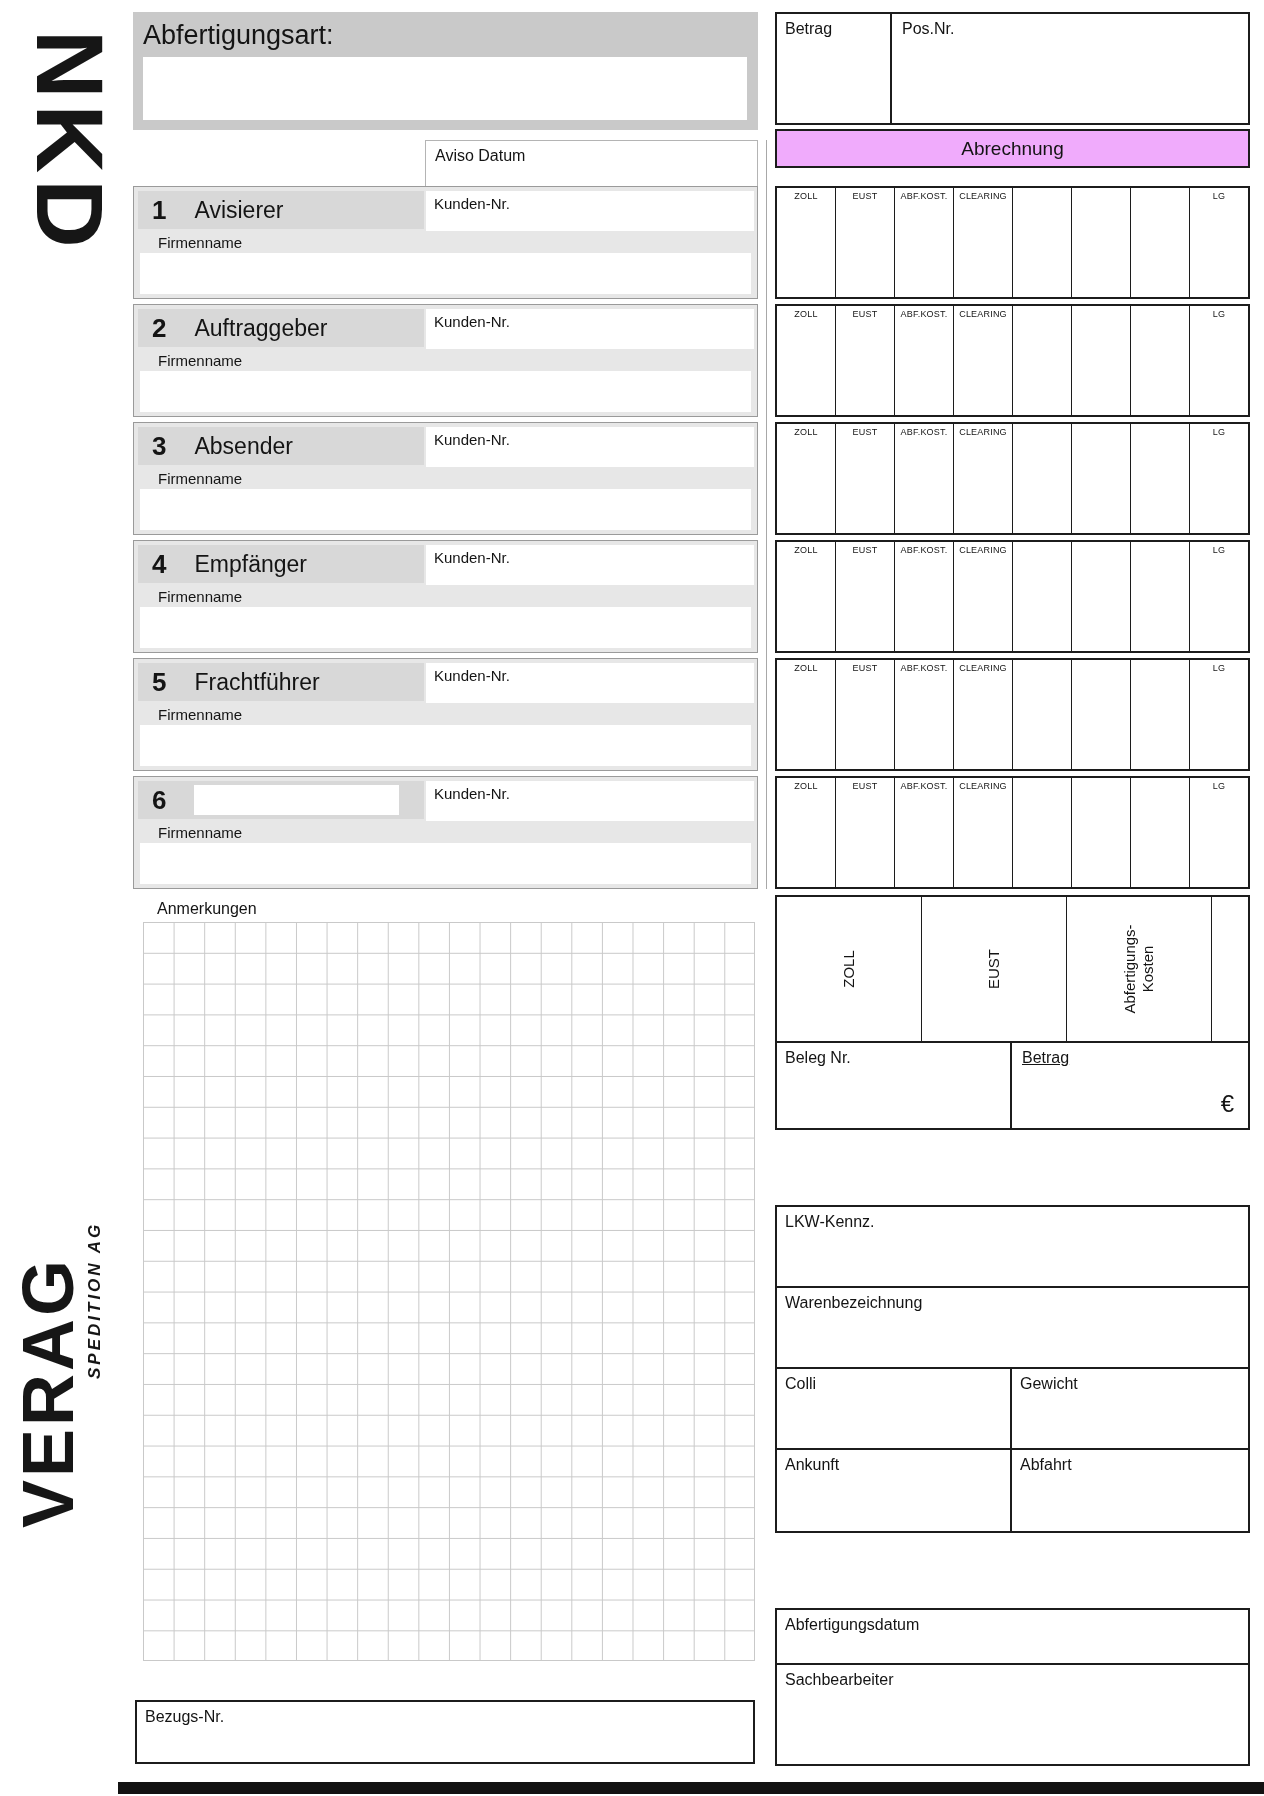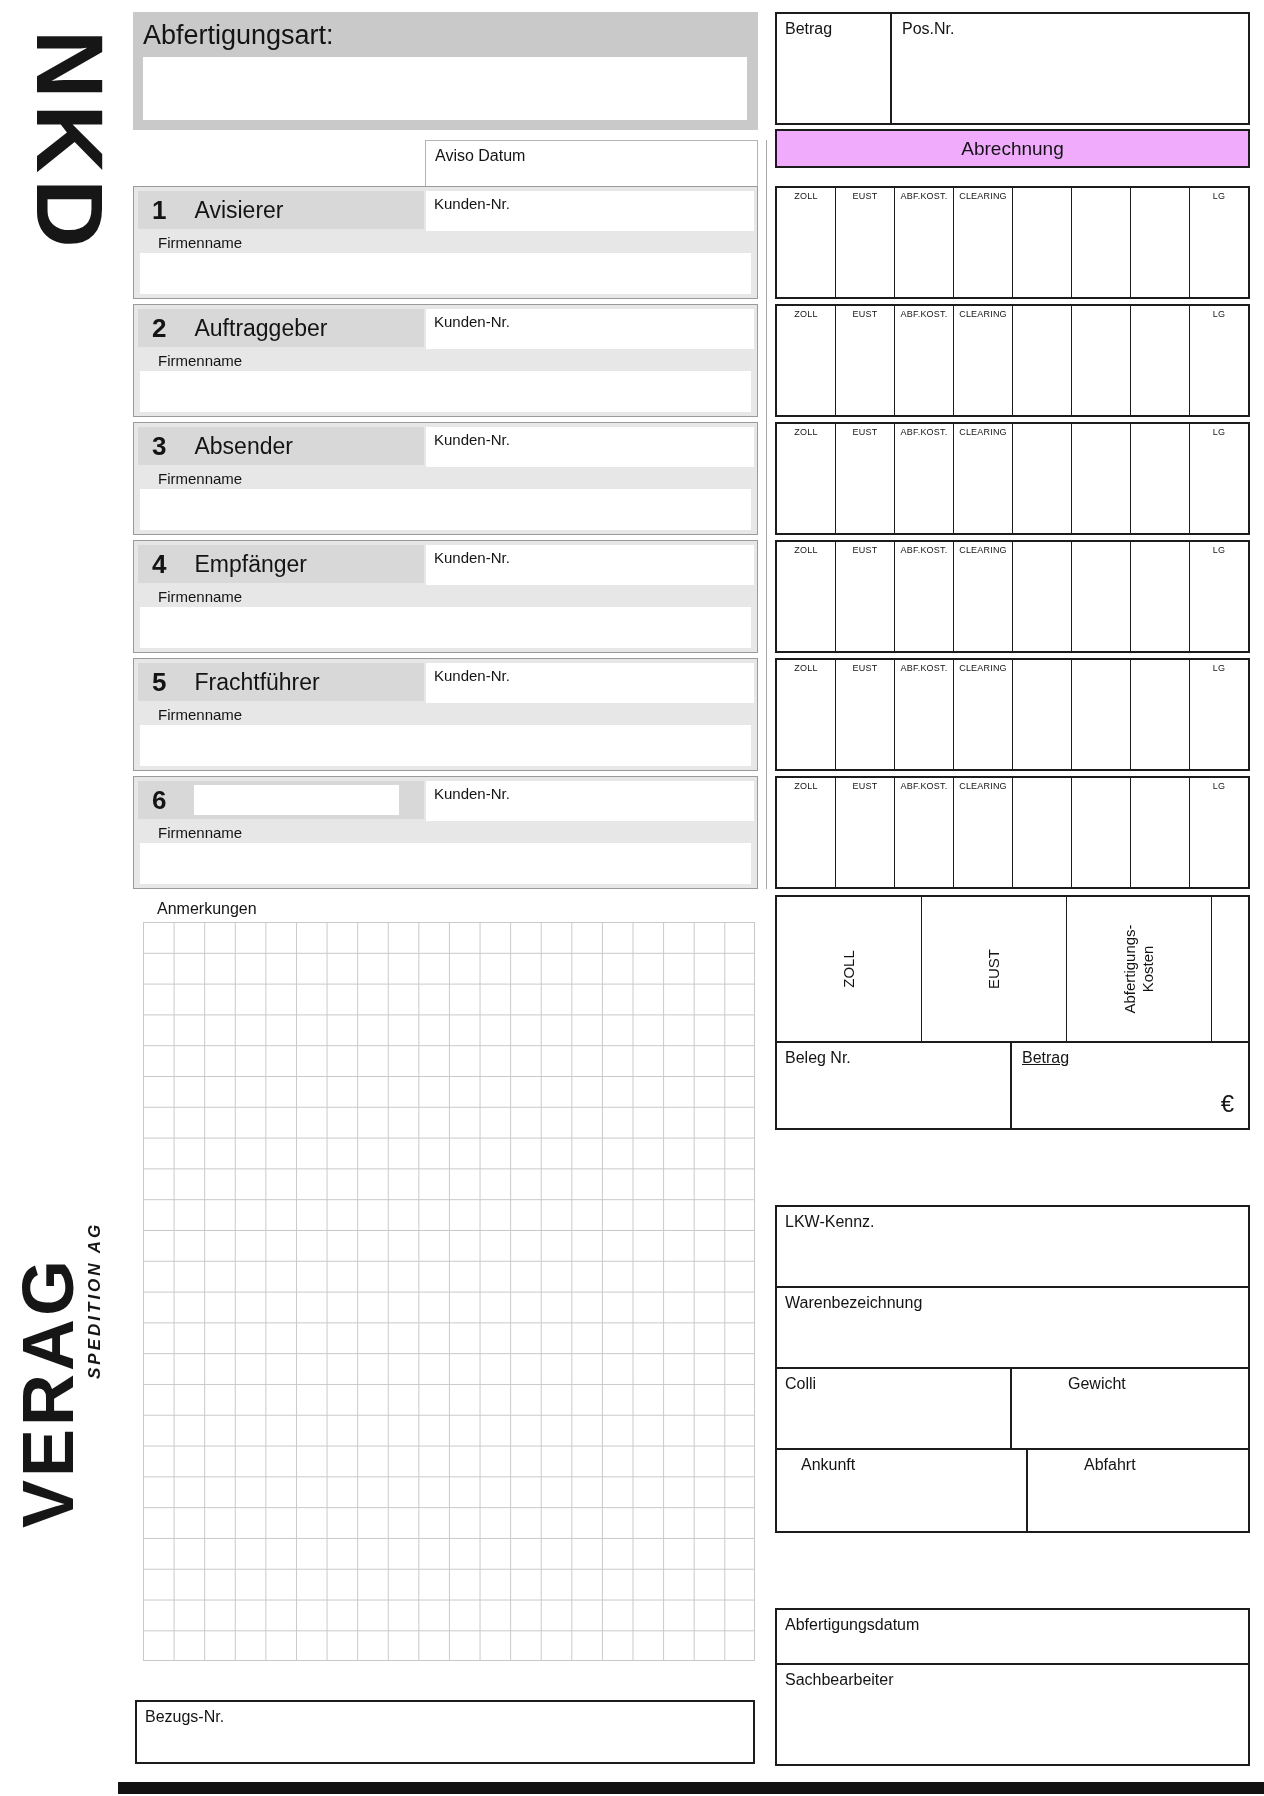--- a/index.html
+++ b/index.html
@@ -77,22 +77,22 @@
     background-image:
       linear-gradient(to right, #c9c9c9 1px, transparent 1px),
       linear-gradient(to bottom, #c9c9c9 1px, transparent 1px);
     background-size: 30.6px 30.8px;
     border-right: 1px solid #c9c9c9; border-bottom: 1px solid #c9c9c9;
   }
 
   
   .shipment-group { position: absolute; left: 775px; top: 1205px; width: 475px; border: 2px solid var(--border-dark, #1c1c1c); background: #fff; }
   .ship-row { height: 81px; border-bottom: 2px solid var(--border-dark, #1c1c1c); padding: 6px 8px; font-size: 16px; }
-  .ship-row:last-child { border-bottom: none; margin-left: 16px; }
-  .ship-split { display: flex; padding: 0; gap: 48px; }
+  .ship-row:last-child { border-bottom: none; }
+  .ship-split { display: flex; padding: 0; }
   .ship-split .cell-left { width: 235px; border-right: 2px solid var(--border-dark, #1c1c1c); padding: 6px 8px; }
   .ship-split .cell-right { flex: 1; padding: 6px 8px; }
 
   
   .processing-group { position: absolute; left: 775px; top: 1608px; width: 475px; border: 2px solid var(--border-dark, #1c1c1c); background: #fff; }
   .proc-row1 { height: 55px; border-bottom: 2px solid var(--border-dark, #1c1c1c); padding: 6px 8px; font-size: 16px; }
   .proc-row2 { height: 99px; padding: 6px 8px; font-size: 16px; }
 
   
   .bezugs-box { position: absolute; left: 135px; top: 1700px; width: 620px; height: 64px; border: 2px solid var(--border-dark, #1c1c1c); padding: 6px 8px; font-size: 16px; background: #fff; }

